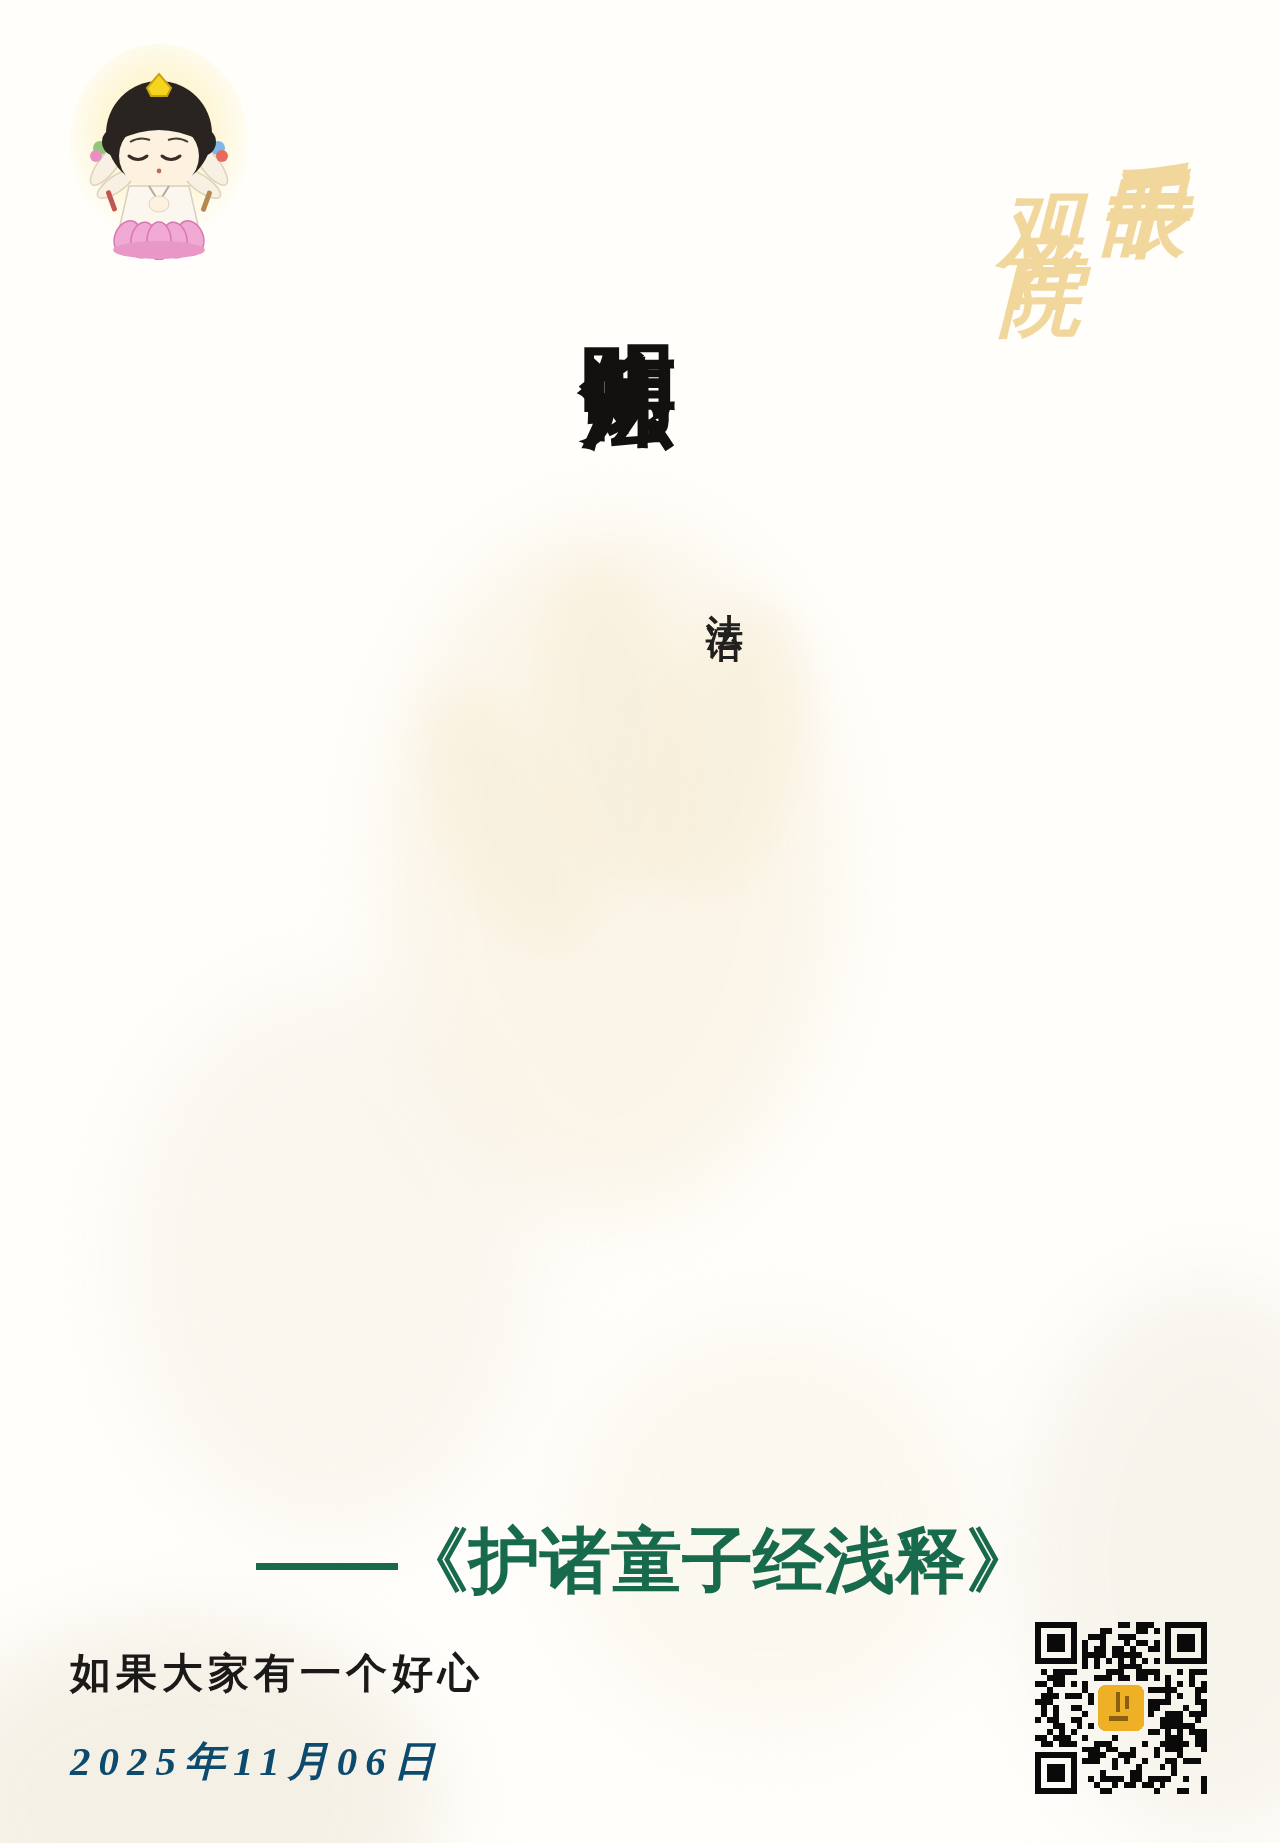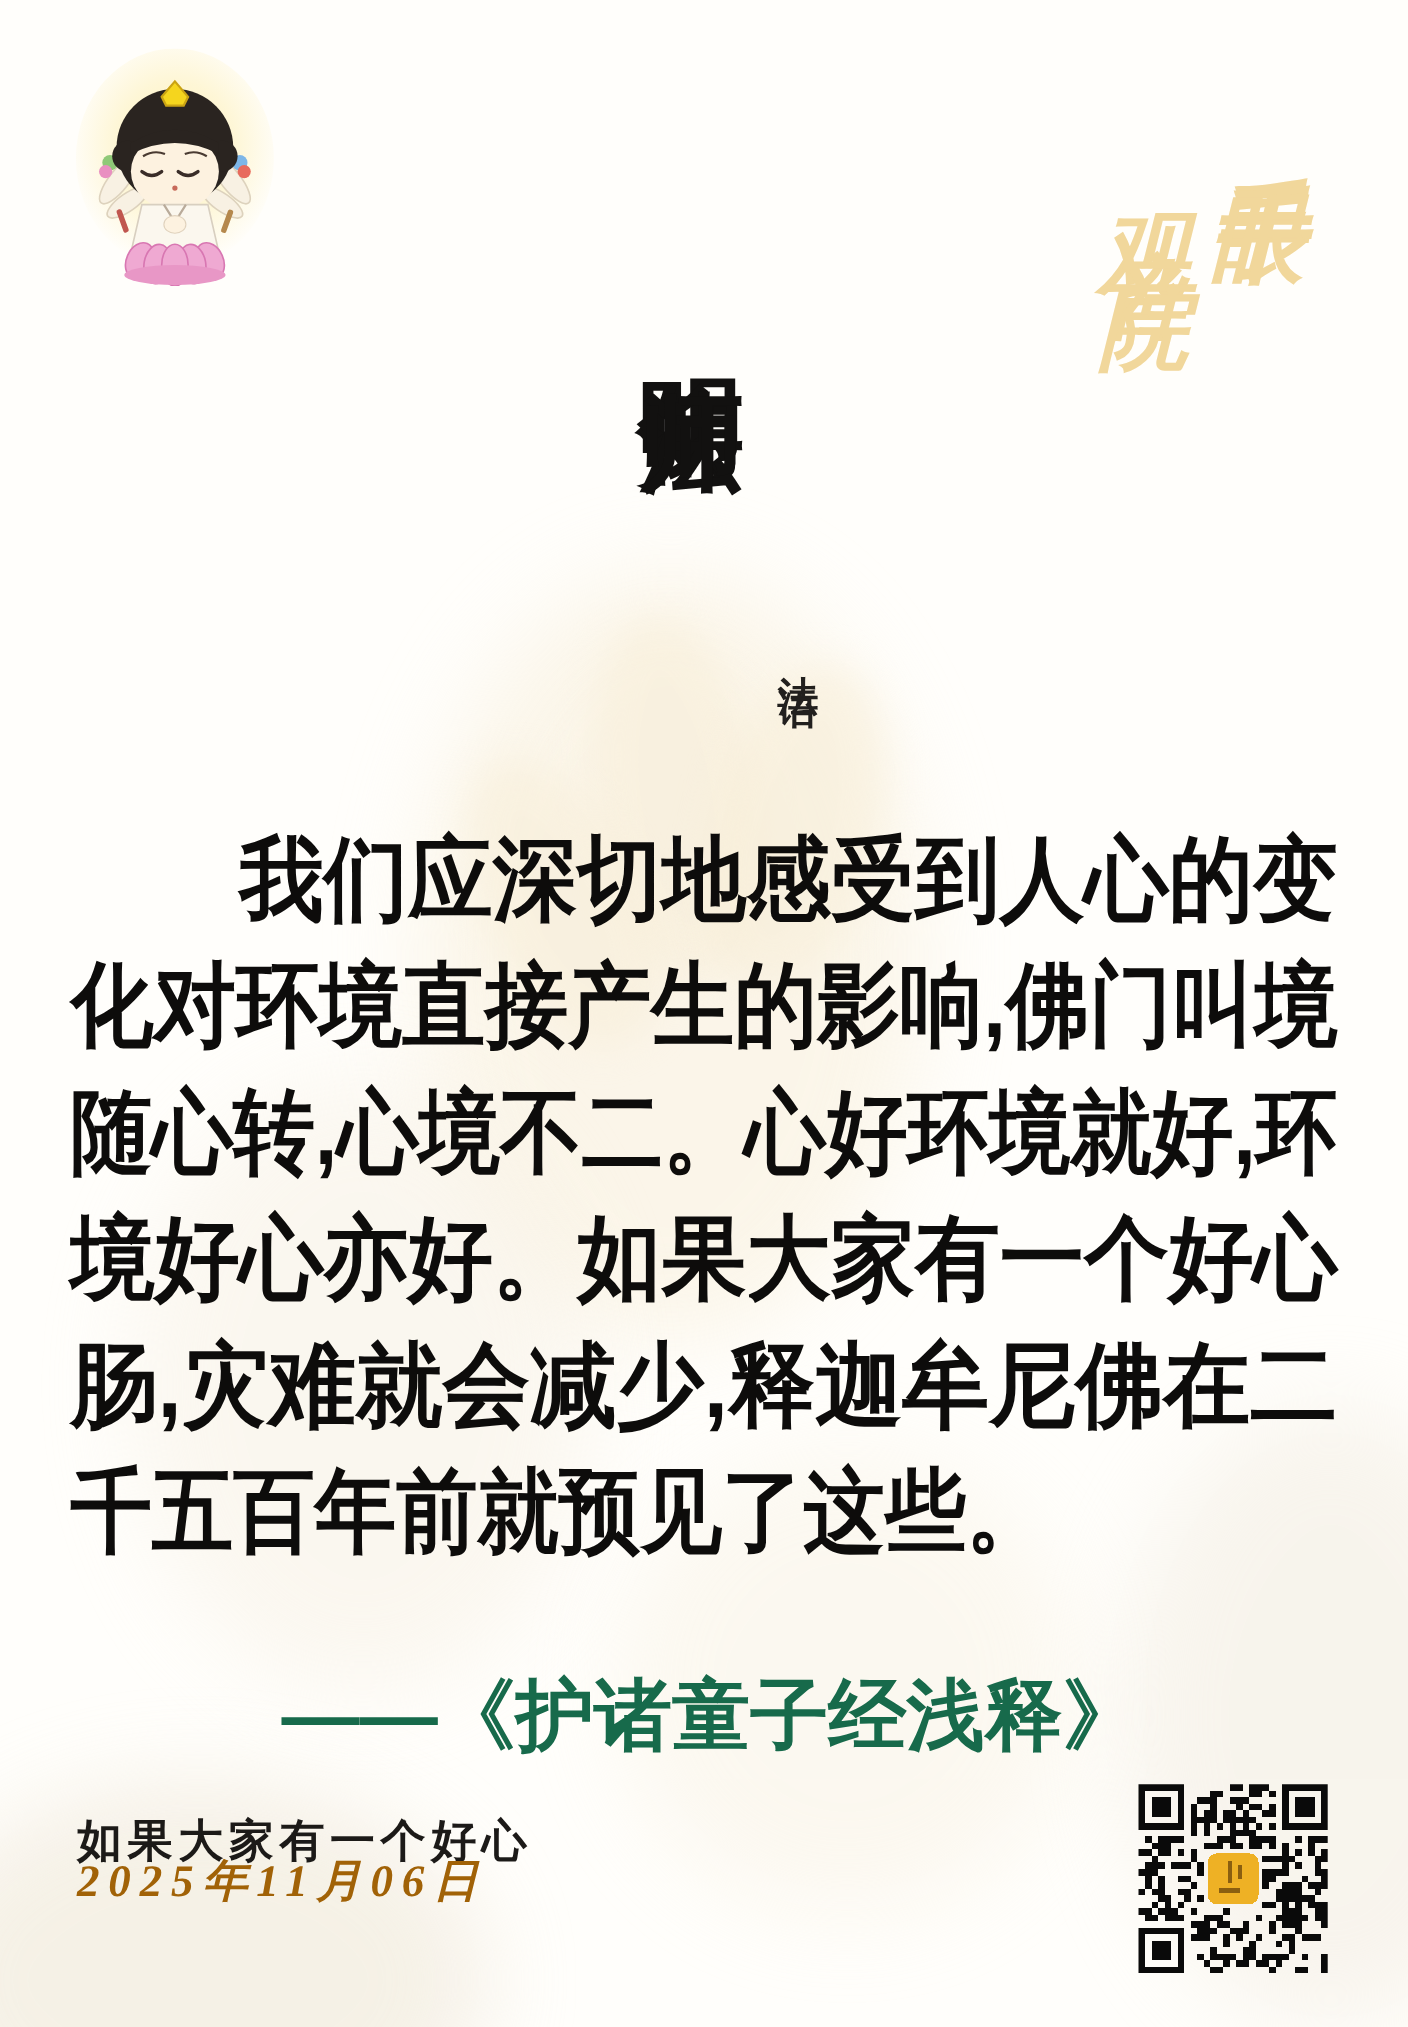--- a/index.html
+++ b/index.html
@@ -60,23 +60,23 @@
     font-weight:700;font-size:71px;line-height:1.2;white-space:nowrap;
   }
 
   
   .lunar{
     position:absolute;left:70px;top:1646px;
     font-family:"Liberation Serif","DejaVu Serif",serif;font-weight:700;
     font-size:41px;letter-spacing:5px;color:#1c1a18;white-space:nowrap;
   }
   .greg{
-    position:absolute;left:70px;top:1683px;
+    position:absolute;left:70px;top:1734px;
     font-family:"Liberation Serif","DejaVu Serif",serif;font-style:italic;font-weight:600;
-    font-size:41px;letter-spacing:8px;color:#a16207;white-space:nowrap;
+    font-size:41px;letter-spacing:8px;color:#0c4a6e;white-space:nowrap;
   }
 
   .qr{position:absolute;left:1035px;top:1622px;width:172px;height:172px;}
 </style>
 </head>
 <body>
 
 <div class="canvas">
 
   <div class="blob b1"></div>
@@ -140,28 +140,20 @@
     </g>
     <ellipse cx="93" cy="206" rx="46" ry="9" fill="#e897c6"></ellipse>
   </svg>
 
   <div class="gcol right" style="color: rgb(241, 215, 155);">千手千眼</div>
   <div class="gcol left" style="color: rgb(241, 215, 155);">观音院</div>
 
   <div class="author-name">明仰法师</div>
   <div class="author-label">法语</div>
 
-  <div class="quote">
-    <div class="jline indent" style="transform: scaleX(0.9143);">我们应深切地感受到人心的变</div>
-    <div class="jline" style="transform: scaleX(0.8979);">化对环境直接产生的影响,佛门叫境</div>
-    <div class="jline" style="transform: scaleX(0.8814);">随心转,心境不二。心好环境就好,环</div>
-    <div class="jline" style="transform: scaleX(0.9143);">境好心亦好。如果大家有一个好心</div>
-    <div class="jline" style="transform: scaleX(0.9419);">肠,灾难就会减少,释迦牟尼佛在二</div>
-    <div class="jline last" style="transform: scaleX(0.8814);">千五百年前就预见了这些。</div>
-  </div>
 
   <div class="source" style="color: rgb(23, 106, 75);">——《护诸童子经浅释》</div>
 
   <div class="lunar">如果大家有一个好心</div>
   <div class="greg">2025年11月06日</div>
 
   <svg class="qr" id="qr" viewBox="0 0 29 29" shape-rendering="crispEdges">
       <rect x="0" y="0" width="1" height="1" fill="#0a0a0a"></rect>
       <rect x="1" y="0" width="1" height="1" fill="#0a0a0a"></rect>
       <rect x="2" y="0" width="1" height="1" fill="#0a0a0a"></rect>

